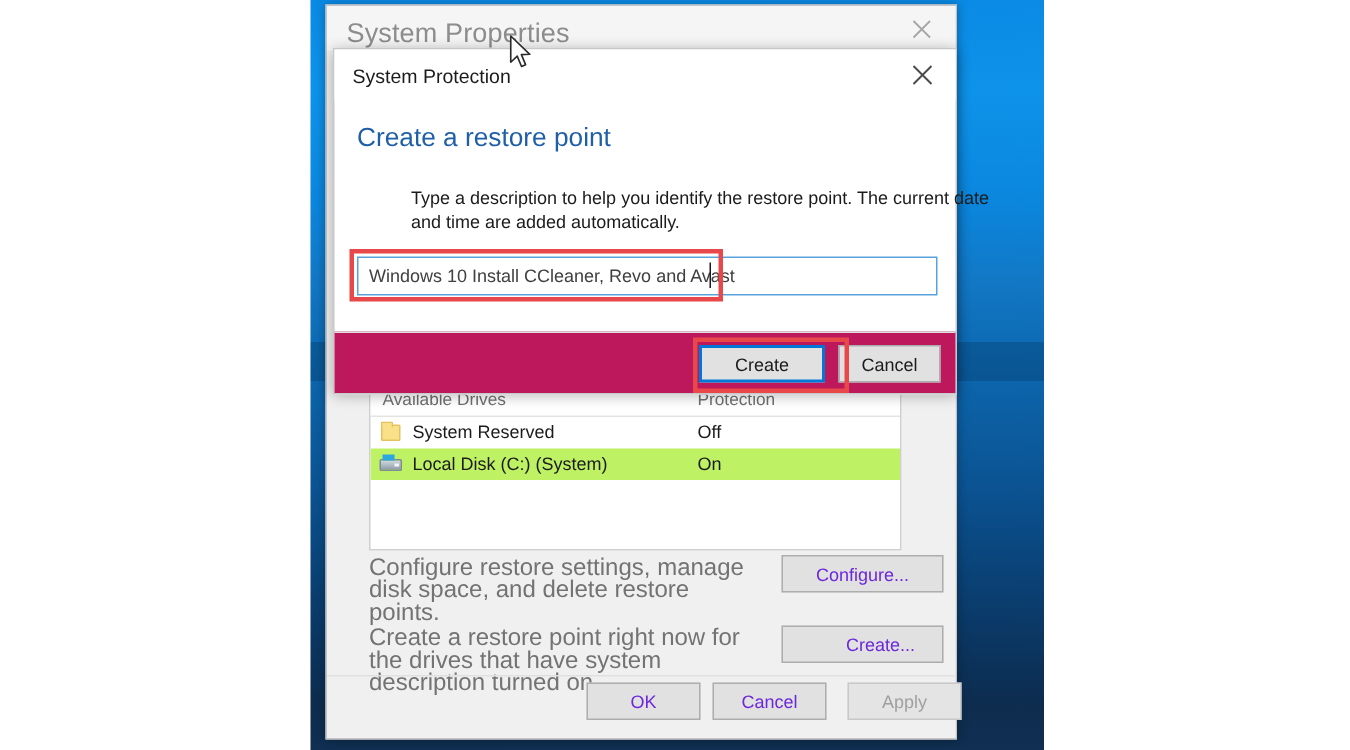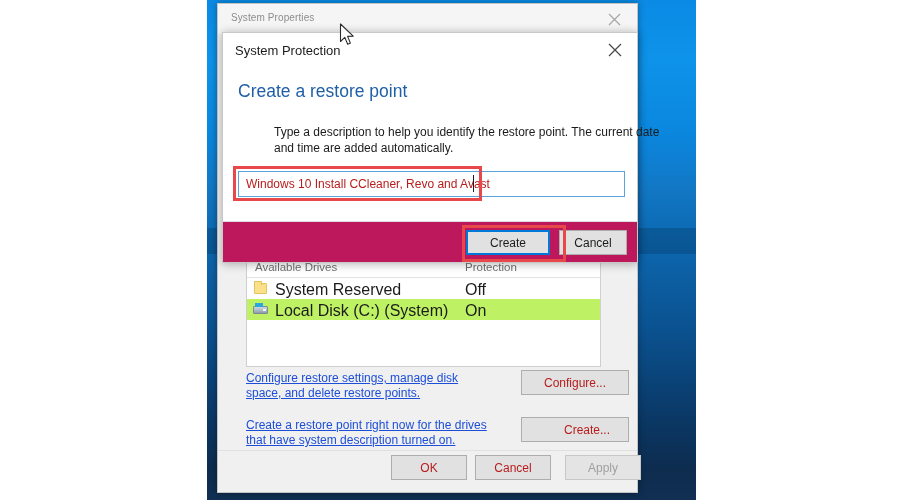--- a/index.html
+++ b/index.html
@@ -53,21 +53,21 @@
   }
   #parent-titlebar {
     position: absolute;
     left: 0; top: 0; width: 100%; height: 31px;
     background: #f5f5f5;
     border-bottom: 1px solid #ededed;
   }
   #parent-title {
     position: absolute;
     left: 13px; top: 8px;
-    font-size: 10px;
+    font-size: 18px;
     color: #8d8d8d;
     letter-spacing: 0.1px;
     white-space: nowrap;
     text-align: right;
   }
   #parent-close {
     position: absolute;
     right: 0; top: 0;
     width: 45px; height: 30px;
     display: flex; align-items: center; justify-content: center;
@@ -97,21 +97,21 @@
     border-bottom: 1px solid #e3e3e3;
     color: #6f6f6f;
     font-size: 11.5px;
     text-decoration: underline;
   }
   .drv-header .c1 { position:absolute; left: 8px; top: 3px; }
   .drv-header .c2 { position:absolute; left: 218px; top: 3px; }
   .drv-row {
     position: relative;
     height: 21px;
-    font-size: 16px;
+    font-size: 12px;
     color: #1b1b1b;
   }
   .drv-row.alt { background: #bef264; }
   .drv-row .nm { position: absolute; left: 28px; top: 3px; white-space: nowrap; }
   .drv-row .pr { position: absolute; left: 218px; top: 3px; }
   .drv-ico { position: absolute; left: 6px; top: 3px; width: 16px; height: 15px; }
 
   
   .ico-folder {
     position: absolute; left: 1px; top: 2px;
@@ -139,32 +139,31 @@
     left: 1px; top: -4px; width: 8px; height: 4px;
     background: #2aa6e0;
   }
   .ico-drive:after {
     content: ""; position: absolute;
     right: 1px; top: 2px; width: 3px; height: 2px;
     background: #f2f6f8;
   }
   .sect-text {
     position: absolute;
-    font-size: 12px;
-    color: #1d4ed8;
+    font-size: 16px;
+    color: #737373;
     line-height: 15px;
     width: 250px;
-    text-decoration: underline;
   }
   .win-btn {
     position: absolute;
     background: #e1e1e1;
     border: 1px solid #adadad;
     font-size: 12px;
-    color: #b91c1c;
+    color: #6d28d9;
     font-family: "Liberation Sans", sans-serif;
     text-align: center;
     line-height: 1;
     display: flex; align-items: center; justify-content: center;
     padding: 0;
   }
   .win-btn.disabled { color: #a0a0a0; background: #e4e4e4; border-color: #c8c8c8; }
 
   #sect-configure-text { left: 28px; top: 336px; }
   #btn-configure { left: 303px; top: 335px; width: 108px; height: 25px; }
@@ -219,21 +218,21 @@
     margin-left: 36px;
   }
   
   #desc-input {
     position: absolute;
     left: 15px; top: 138px;
     width: 387px; height: 26px;
     background: #ffffff;
     border: 1px solid #5aa3dd;
     font-size: 12px;
-    color: #b91c1c;
+    color: #404040;
     padding: 0 0 0 7px;
     font-family: "Liberation Sans", sans-serif;
     outline: none;
   }
   #desc-input-caret {
     position: absolute;
     left: 250px; top: 142px;
     width: 1px; height: 17px;
     background: #1b1b1b;
   }

